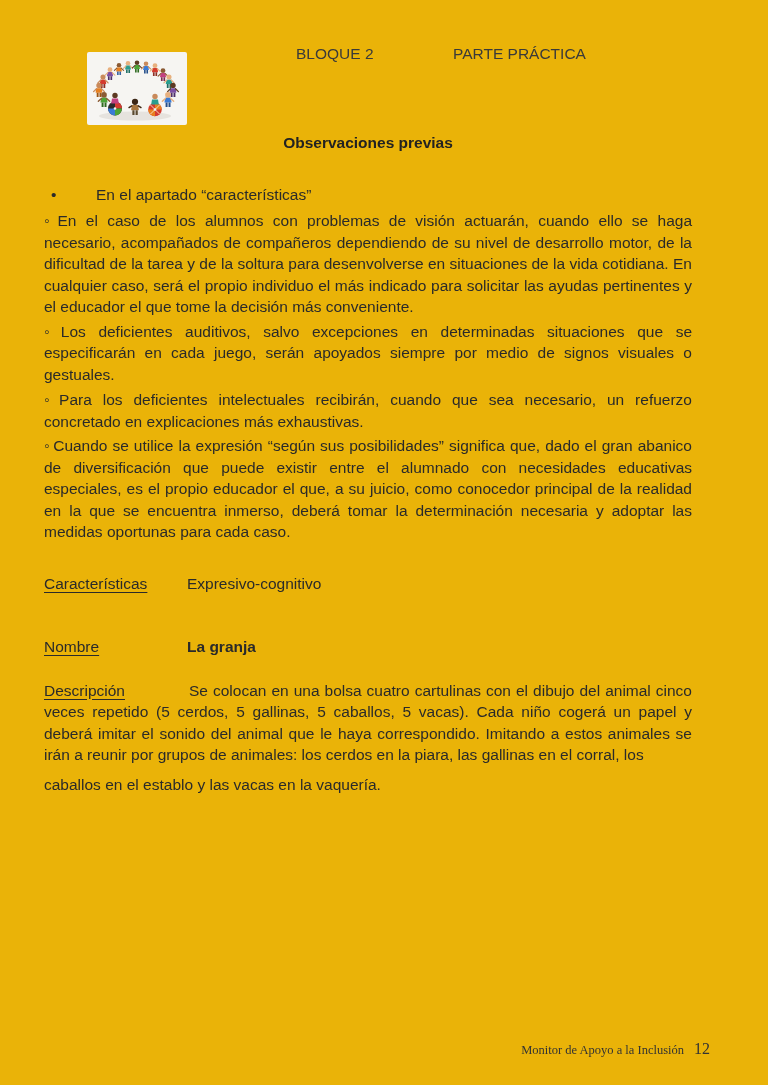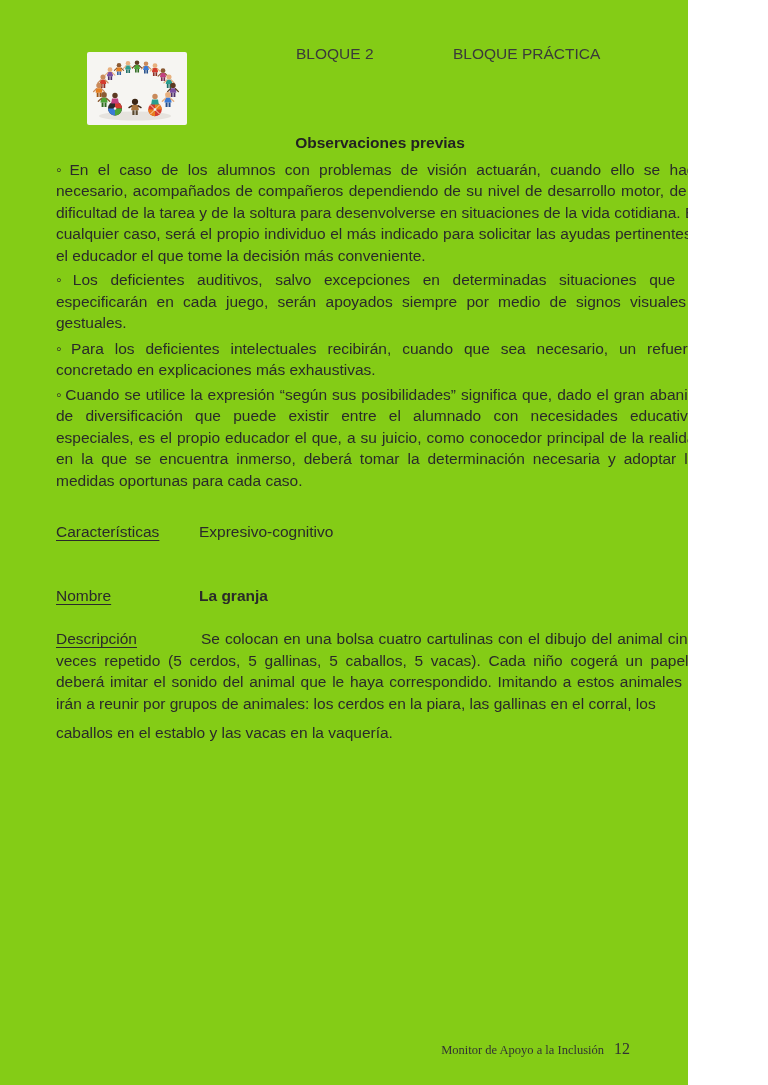--- a/index.html
+++ b/index.html
@@ -1,20 +1,20 @@
 <!DOCTYPE html>
 <html><head>
 <meta charset="utf-8">
 <style>
   html, body { margin: 0; padding: 0; background: #ffffff; }
   .page {
     position: relative;
-    width: 688px;
+    width: 768px;
     height: 1085px;
-    background: #84cc16;
+    background: #eab308;
     font-family: "Liberation Sans", sans-serif;
     color: #2a2a2a;
     overflow: hidden;
   }
   .clipart {
     position: absolute;
     left: 87px; top: 52px;
     width: 100px; height: 73px;
   }
   .hdr {
@@ -22,21 +22,21 @@
     top: 45px;
     font-size: 15.5px;
     color: #3a3a3a;
     white-space: nowrap;
   }
   .hdr-block { left: 296px; }
   .hdr-part  { left: 453px; }
 
   .content {
     position: absolute;
-    left: 56px; top: 130px;
+    left: 44px; top: 130px;
     width: 648px;
     font-size: 15.5px;
     line-height: 21.5px;
   }
   .content p { margin: 0; }
   .obs-title {
     margin: 0;
     padding-top: 2px;
     text-align: center;
     font-size: 15.5px;
@@ -199,26 +199,27 @@
       <g transform="translate(48,63) scale(1.15)">
         <circle cx="0" cy="-11.5" r="2.7" fill="#3b2615"></circle>
         <path d="M-2.7,-8.8h5.4l0.7,4.6h-6.8z" fill="#a8763e"></path>
         <path d="M-2.3,-4.2h1.9v4.2h-1.9zM0.5,-4.2h1.9v4.2h-1.9z" fill="#5b4a2f"></path>
         <path d="M-2.5,-8.2L-5.6,-6.2M2.5,-8.2L5.6,-6.2" stroke="#3b2615" stroke-width="1.3" fill="none"></path>
       </g>
     </svg>
   </div>
 
   <div class="hdr hdr-block">BLOQUE 2</div>
-  <div class="hdr hdr-part">BLOQUE PRÁCTICA</div>
+  <div class="hdr hdr-part">PARTE PRÁCTICA</div>
 
   <div class="content">
 
     <h2 class="obs-title">Observaciones previas</h2>
 
+    <p class="line mt-bullet1"><span class="b-marker">•</span><span>En el apartado “características”</span></p>
 
 
 
     <p class="para mt-circ1"><span class="c-marker">◦</span><span>En el caso de los alumnos con problemas de visión actuarán, cuando ello se haga necesario, acompañados de compañeros dependiendo de su nivel de desarrollo motor, de la dificultad de la tarea y de la soltura para desenvolverse en situaciones de la vida cotidiana. En cualquier caso, será el propio individuo el más indicado para solicitar las ayudas pertinentes y el educador el que tome la decisión más conveniente.</span></p>
 
     <p class="para mt-circ2"><span class="c-marker">◦</span><span>Los deficientes auditivos, salvo excepciones en determinadas situaciones que se especificarán en cada juego, serán apoyados siempre por medio de signos visuales o gestuales.</span></p>
 
     <p class="para mt-circ3"><span class="c-marker">◦</span><span>Para los deficientes intelectuales recibirán, cuando que sea necesario, un refuerzo concretado en explicaciones más exhaustivas.</span></p>
 
     <p class="para mt-circ4"><span class="c-marker">◦</span><span>Cuando se utilice la expresión “según sus posibilidades” significa que, dado el gran abanico de diversificación que puede existir entre el alumnado con necesidades educativas especiales, es el propio educador el que, a su juicio, como conocedor principal de la realidad en la que se encuentra inmerso, deberá tomar la determinación necesaria y adoptar las medidas oportunas para cada caso.</span></p>

